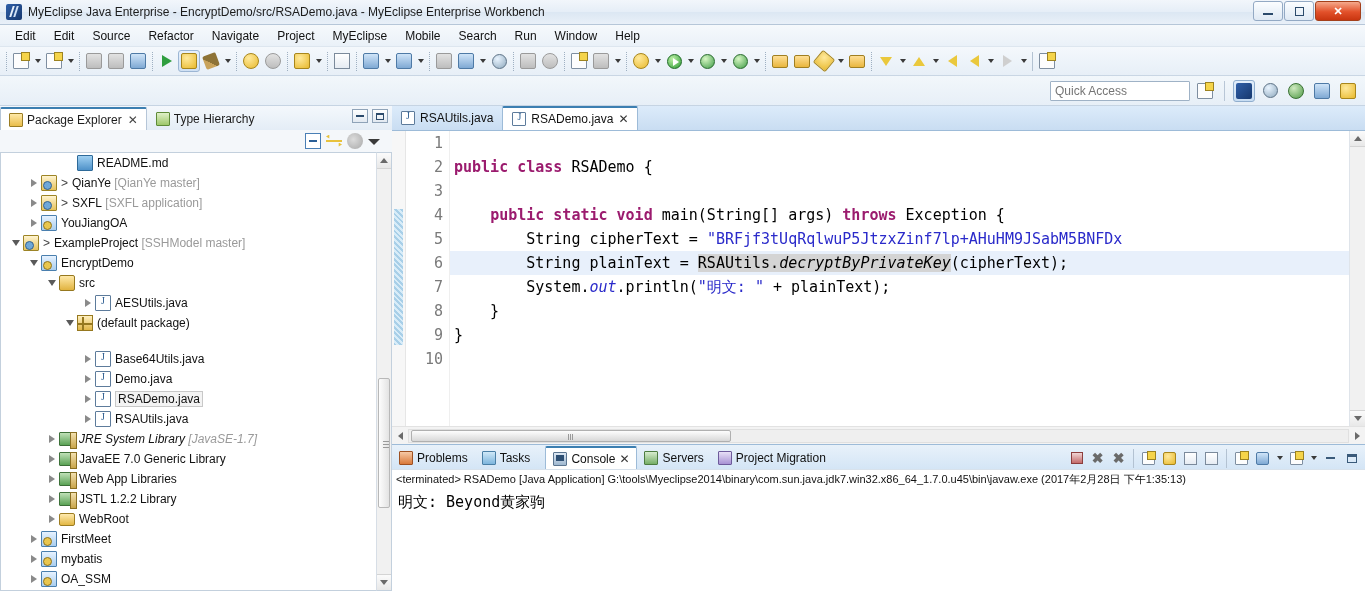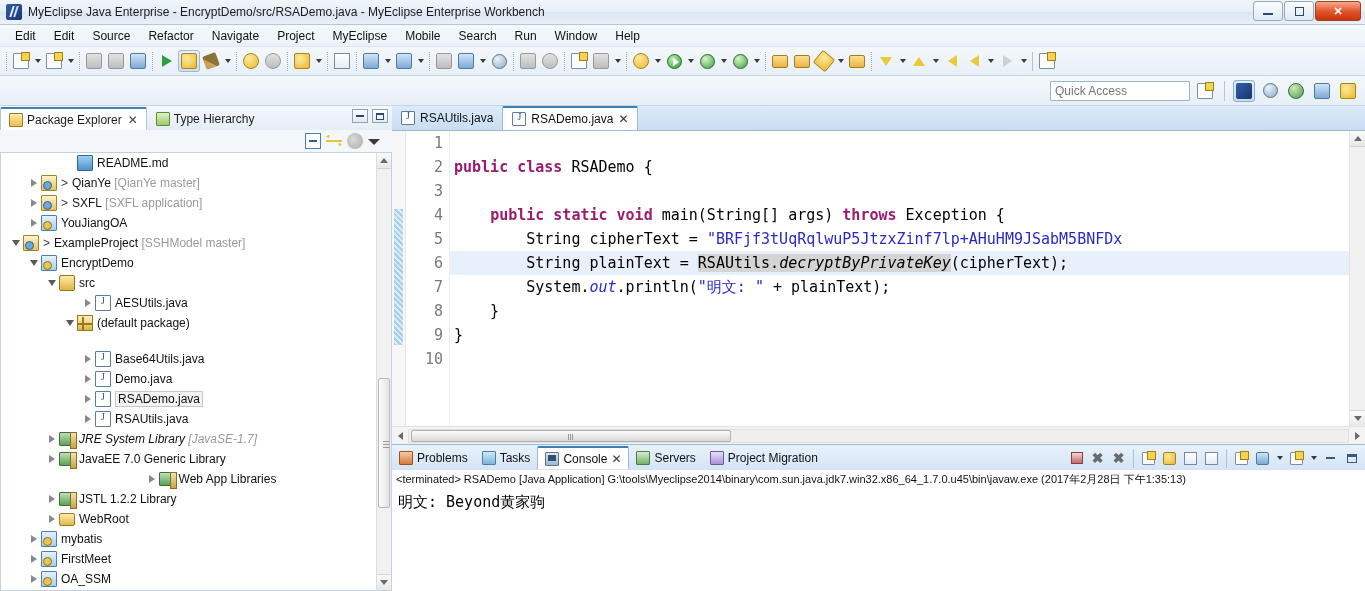--- a/index.html
+++ b/index.html
@@ -360,21 +360,21 @@
     height:24px; display:flex; align-items:flex-end;
     background:linear-gradient(to bottom,#e8f1fa,#d4e5f6);
     position:relative;
   }
   .ctab {
     height:23px; display:flex;align-items:center;gap:4px;
     padding:0 7px; font-size:12px; color:#111;
   }
   .ctab.sel {
     background:#fff; border:1px solid #9dbbd8; border-bottom:none;
-    border-top:2px solid #3c7fb1; border-radius:2px 2px 0 0;
+    border-top:2px solid #3c7fb1; border-radius:2px 2px 0 0;margin-left:8px;
   }
   .ctab .x { font-size:12px; color:#333; }
   .ci { width:14px;height:14px;flex:none;border-radius:1px; }
   .ci-prob { background:linear-gradient(#f6c9a6,#d9793a); border:1px solid #9e5021; }
   .ci-task { background:linear-gradient(#cfe8f8,#7db5dd); border:1px solid #4a7fa6; }
   .ci-cons { background:linear-gradient(#dfe9f4,#9fb8d0); border:1px solid #5b7590; position:relative;}
   .ci-cons::after{content:"";position:absolute;left:2px;top:2px;right:2px;bottom:4px;background:#2e4f73;}
   .ci-srv { background:linear-gradient(#d7eccf,#76ae66); border:1px solid #4d7c41; }
   .ci-mig { background:linear-gradient(#e7dff6,#a892d4); border:1px solid #6d5a9b; }
   .ctools { position:absolute; right:4px; top:2px; display:flex; align-items:center; gap:2px; }
@@ -694,44 +694,44 @@
             <span class="twi closed"></span>
             <span class="ticon i-lib"></span>
             <span class="tlabel">JRE System Library</span>
             <span class="tdim">&nbsp;[JavaSE-1.7]</span>
           </div>
           <div class="trow" style="padding-left: 44px;">
             <span class="twi closed"></span>
             <span class="ticon i-lib"></span>
             <span class="tlabel">JavaEE 7.0 Generic Library</span>
           </div>
-          <div class="trow" style="padding-left: 44px; justify-content: center;">
+          <div class="trow" style="padding-left: 44px;">
             <span class="twi closed"></span>
             <span class="ticon i-lib"></span>
             <span class="tlabel">Web App Libraries</span>
           </div>
           <div class="trow" style="padding-left: 44px;">
             <span class="twi closed"></span>
             <span class="ticon i-lib"></span>
             <span class="tlabel">JSTL 1.2.2 Library</span>
           </div>
           <div class="trow" style="padding-left: 44px;">
             <span class="twi closed"></span>
             <span class="ticon i-webroot"></span>
             <span class="tlabel">WebRoot</span>
           </div>
           <div class="trow" style="padding-left: 26px;">
             <span class="twi closed"></span>
             <span class="ticon i-proj-web"></span>
+            <span class="tlabel">FirstMeet</span>
+          </div>
+          <div class="trow" style="padding-left: 26px;">
+            <span class="twi closed"></span>
+            <span class="ticon i-proj-web"></span>
             <span class="tlabel">mybatis</span>
-          </div>
-          <div class="trow" style="padding-left: 26px;">
-            <span class="twi closed"></span>
-            <span class="ticon i-proj-web"></span>
-            <span class="tlabel">FirstMeet</span>
           </div>
           <div class="trow" style="padding-left: 26px;">
             <span class="twi closed"></span>
             <span class="ticon i-proj-web"></span>
             <span class="tlabel">OA_SSM</span>
           </div>
           <div class="trow" style="padding-left: 26px;">
             <span class="twi closed"></span>
             <span class="ticon i-proj-web"></span>
             <span class="tlabel">void</span>

